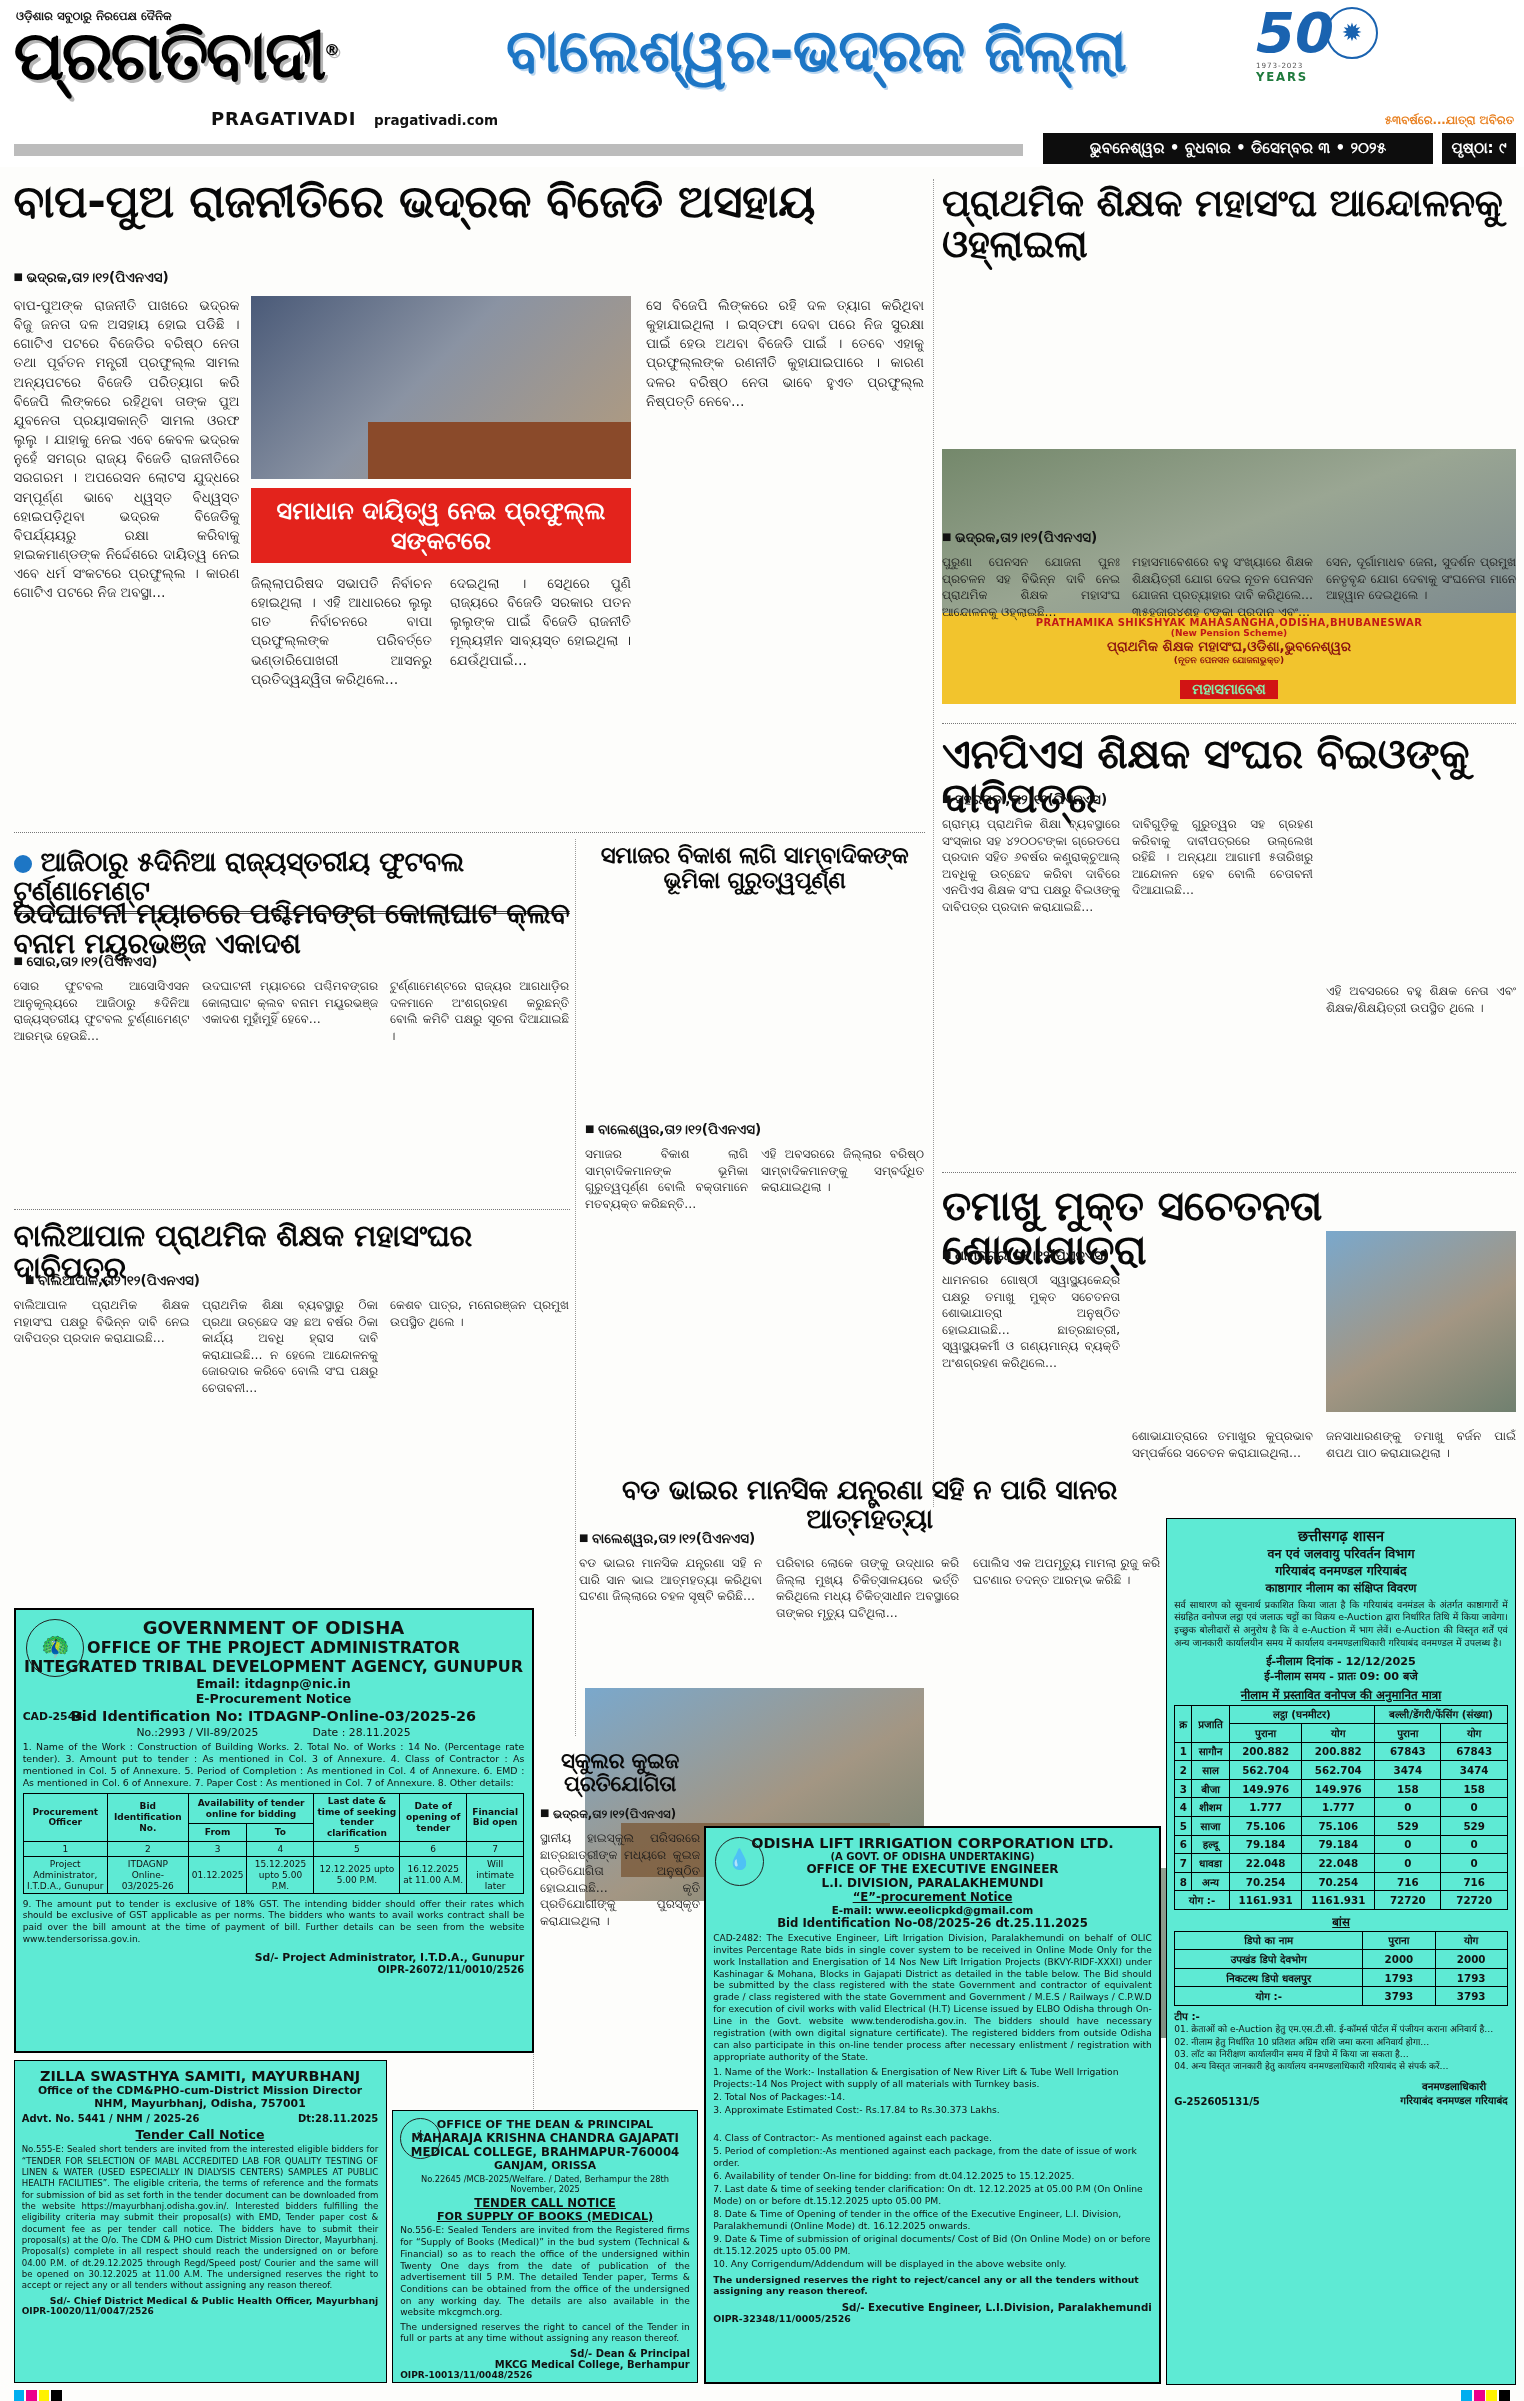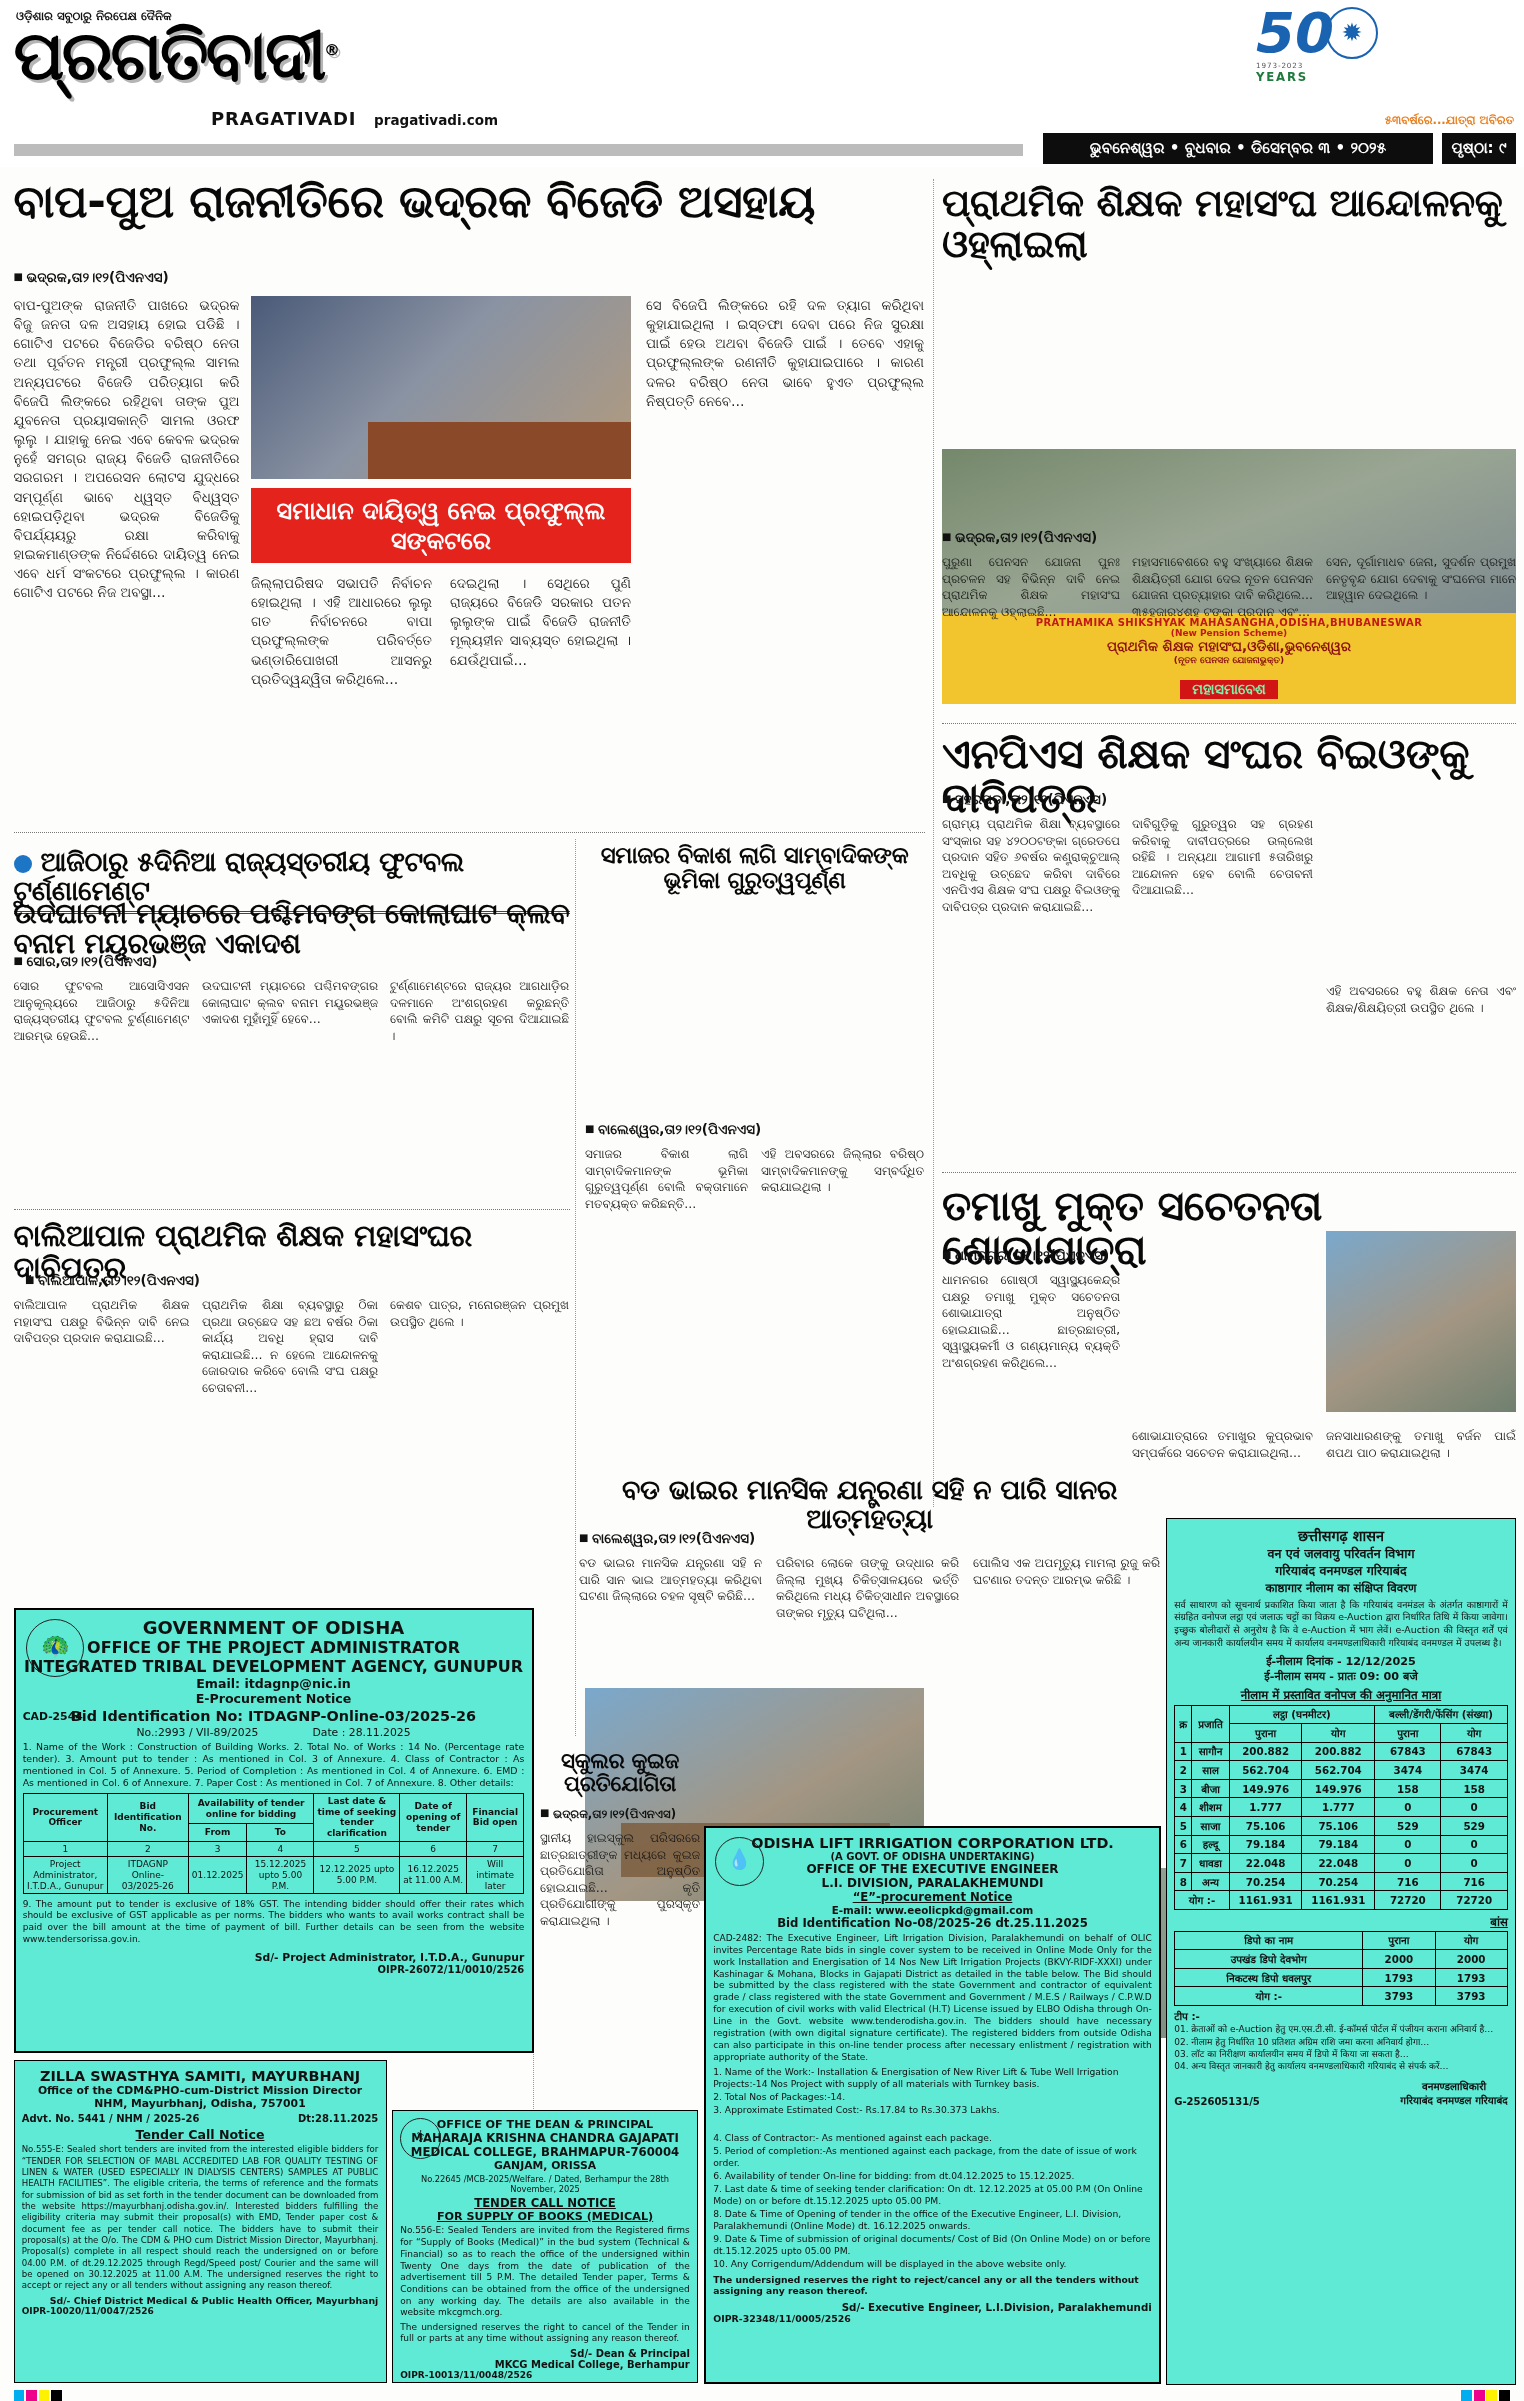--- a/index.html
+++ b/index.html
@@ -36,20 +36,21 @@
 
 <div class="abs" style="left:0;top:0;width:1525px;height:167px;background:#fff;">
   <div class="abs" style="left:16px;top:9px;font-size:11.7px;font-weight:bold;">ଓଡ଼ିଶାର ସବୁଠାରୁ ନିରପେକ୍ଷ ଦୈନିକ</div>
   <div class="abs" style="left:13.5px;top:21.5px;font-size:68px;line-height:1;font-weight:900;letter-spacing:-2.7px;color:#000;text-shadow:2.7px 2.7px 0 #b5b5b5;">
     <span>ପ୍ରଗତିବାଦୀ</span><sup style="font-size:16px;">®</sup>
   </div>
   <div class="abs" style="left:211px;top:108px;font-weight:bold;">
     <span style="font-size:18px;letter-spacing:0.9px;">PRAGATIVADI</span>
     <span style="font-size:13.5px;margin-left:12.6px;">pragativadi.com</span>
   </div>
+  <div class="abs" style="left:466px;top:16px;width:700px;text-align:center;font-size:59px;font-weight:800;color:#1d76c5;letter-spacing:-0.9px;text-shadow:1.8px 1.8px 0 #bcd6ee;">ବାଲେଶ୍ୱର-ଭଦ୍ରକ ଜିଲ୍ଲା</div>
   <div class="abs" style="left:1256px;top:5.4px;width:224px;">
     <span style="font-size:56px;font-weight:900;font-style:italic;color:#1a63b0;line-height:1;vertical-align:top;">50</span>
     <span class="abs" style="left:70px;top:1.8px;width:48px;height:48px;border:2.7px solid #1a63b0;border-radius:50%;color:#1a63b0;font-size:25px;text-align:center;line-height:47px;">✹</span>
     <div class="abs" style="left:0;top:56px;font-size:7.2px;color:#555;letter-spacing:0.9px;">1973-2023</div>
     <div class="abs" style="left:0;top:65px;font-size:11.7px;font-weight:800;color:#1f7a3d;letter-spacing:1.8px;">YEARS</div>
   </div>
   <div class="abs" style="left:1299px;top:113px;width:215px;text-align:right;font-size:11.7px;font-weight:bold;color:#e87f1e;">୫୩ବର୍ଷରେ...ଯାତ୍ରା ଅବିରତ</div>
   <div class="abs" style="left:13.5px;top:144px;width:1009px;height:11.7px;background:#bcbcbc;"></div>
   <div class="abs" style="left:1043px;top:133px;width:390px;height:30.5px;background:#0d0d0d;color:#fff;text-align:center;font-size:15.2px;font-weight:bold;line-height:30.5px;">ଭୁବନେଶ୍ୱର • ବୁଧବାର • ଡିସେମ୍ବର ୩ • ୨୦୨୫</div>
   <div class="abs" style="left:1442px;top:133px;width:74px;height:30.5px;background:#0d0d0d;color:#fff;text-align:center;font-size:15.2px;font-weight:bold;line-height:30.5px;">ପୃଷ୍ଠା: ୯</div>
@@ -362,21 +363,21 @@
         </tr>
         <tr>
           <td colspan="2">योग :-</td>
           <td>1161.931</td>
           <td>1161.931</td>
           <td>72720</td>
           <td>72720</td>
         </tr>
       </tbody>
     </table>
-  <div style="text-align:right;font-size:11.7px;font-weight:bold;margin-top:2.7px;text-decoration:underline;">बांस</div>
+  <div style="text-align:center;font-size:11.7px;font-weight:bold;margin-top:2.7px;text-decoration:underline;">बांस</div>
   <table class="cgtable" style="margin-top:1.8px;">
       <tbody>
         <tr>
           <th>डिपो का नाम</th>
           <th>पुराना</th>
           <th>योग</th>
         </tr>
         <tr>
           <td>उपखंड डिपो देवभोग</td>
           <td>2000</td>

